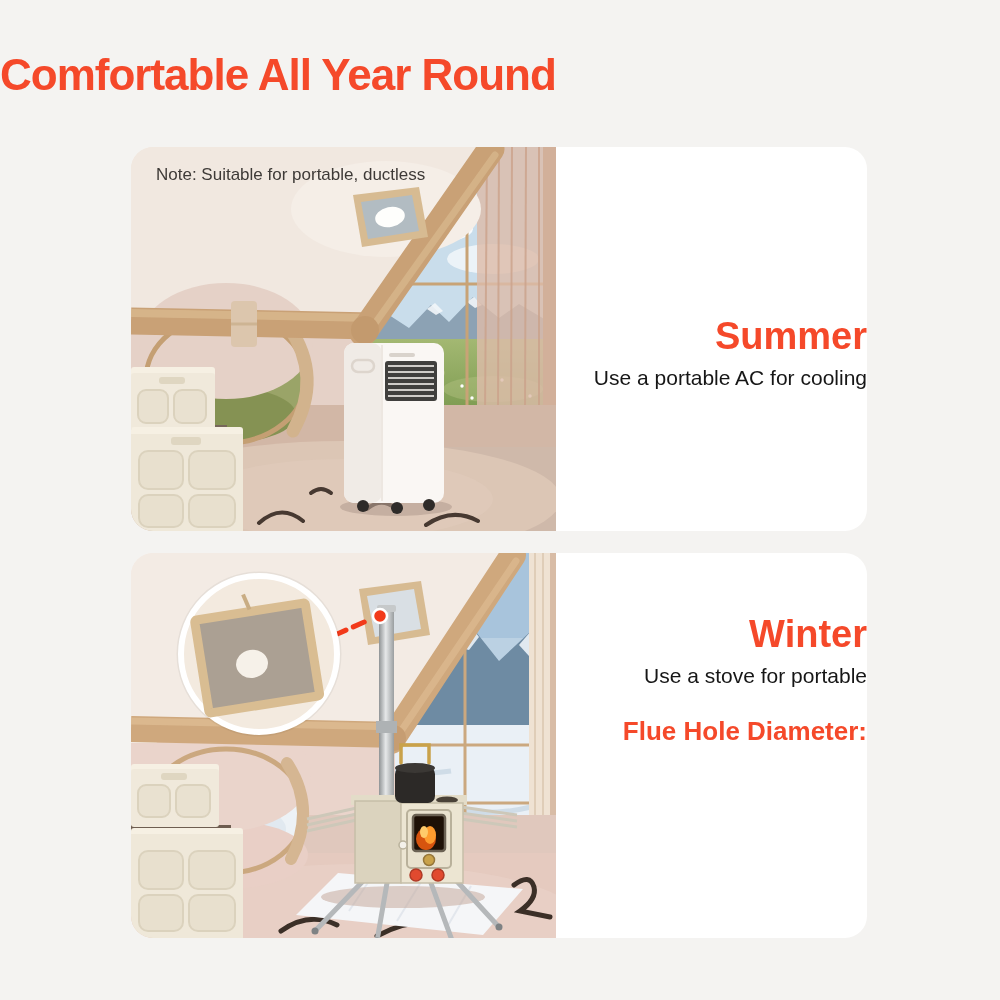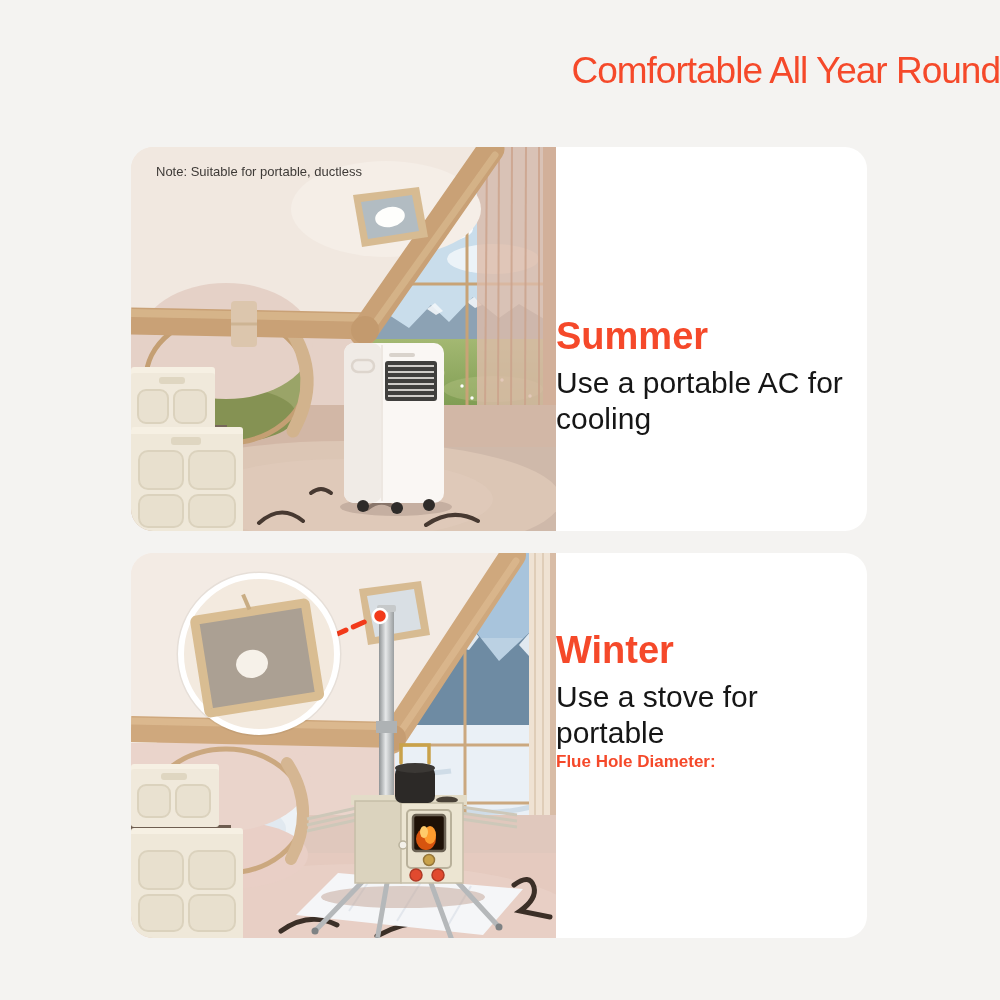--- a/index.html
+++ b/index.html
@@ -2,35 +2,35 @@
 <html style="--accent: #F5492A; --ink: #161616; --note-ink: #3E3A37; --page-bg: #F4F3F1; --card-bg: #FFFFFF;"><head>
 <meta charset="utf-8">
 <style>
   :root{
     --accent:#F5492A; --ink:#161616; --note-ink:#3E3A37;
     --page-bg:#F4F3F1; --card-bg:#FFFFFF;
   }
   *{margin:0;padding:0;box-sizing:border-box}
   body{background:#e9e9e9;font-family:"Liberation Sans","DejaVu Sans",sans-serif}
   .page{position:relative;width:1000px;height:1000px;background:var(--page-bg);overflow:hidden}
-  .title{position:absolute;top:50px;left:0;width:100%;text-align:right;
-         font-size:37px;font-weight:normal;letter-spacing:-1px;color:var(--accent)}
+  .title{position:absolute;top:50px;left:0;width:100%;text-align:left;
+         font-size:44px;font-weight:bold;letter-spacing:-1px;color:var(--accent)}
   .card{position:absolute;left:131px;width:736px;background:var(--card-bg);border-radius:22px}
   .card-summer{top:147px;height:384px}
   .card-winter{top:553px;height:385px}
   .photo{position:absolute;left:0;top:0;width:425px;height:100%;
          border-radius:22px 0 0 22px;overflow:hidden}
   .photo svg{display:block;width:100%;height:100%}
-  .note{position:absolute;top:17px;left:25px;font-size:13px;line-height:1.3;color:var(--note-ink)}
-  .panel{position:absolute;left:425px;top:0;right:0;bottom:0;text-align:left}
+  .note{position:absolute;top:17px;left:25px;font-size:17px;line-height:1.3;color:var(--note-ink)}
+  .panel{position:absolute;left:425px;top:0;right:0;bottom:0;text-align:right}
   .card-summer .panel{padding-top:168px}
-  .card-winter .panel{padding-top:76px}
+  .card-winter .panel{padding-top:60px}
   .heading{font-size:38px;font-weight:bold;color:var(--accent);line-height:1.12}
-  .subtitle{font-size:30px;color:var(--ink);margin-top:7px;line-height:1.2}
-  .flue{font-size:17px;font-weight:bold;color:var(--accent);line-height:1.32}
+  .subtitle{font-size:21px;color:var(--ink);margin-top:7px;line-height:1.2}
+  .flue{margin-top:26px;font-size:26px;font-weight:bold;color:var(--accent);line-height:1.32}
 </style>
 </head>
 <body>
 
 <div class="page">
 
   <h1 class="title">Comfortable All Year Round</h1>
 
   <div class="card card-summer">
     <div class="photo">

